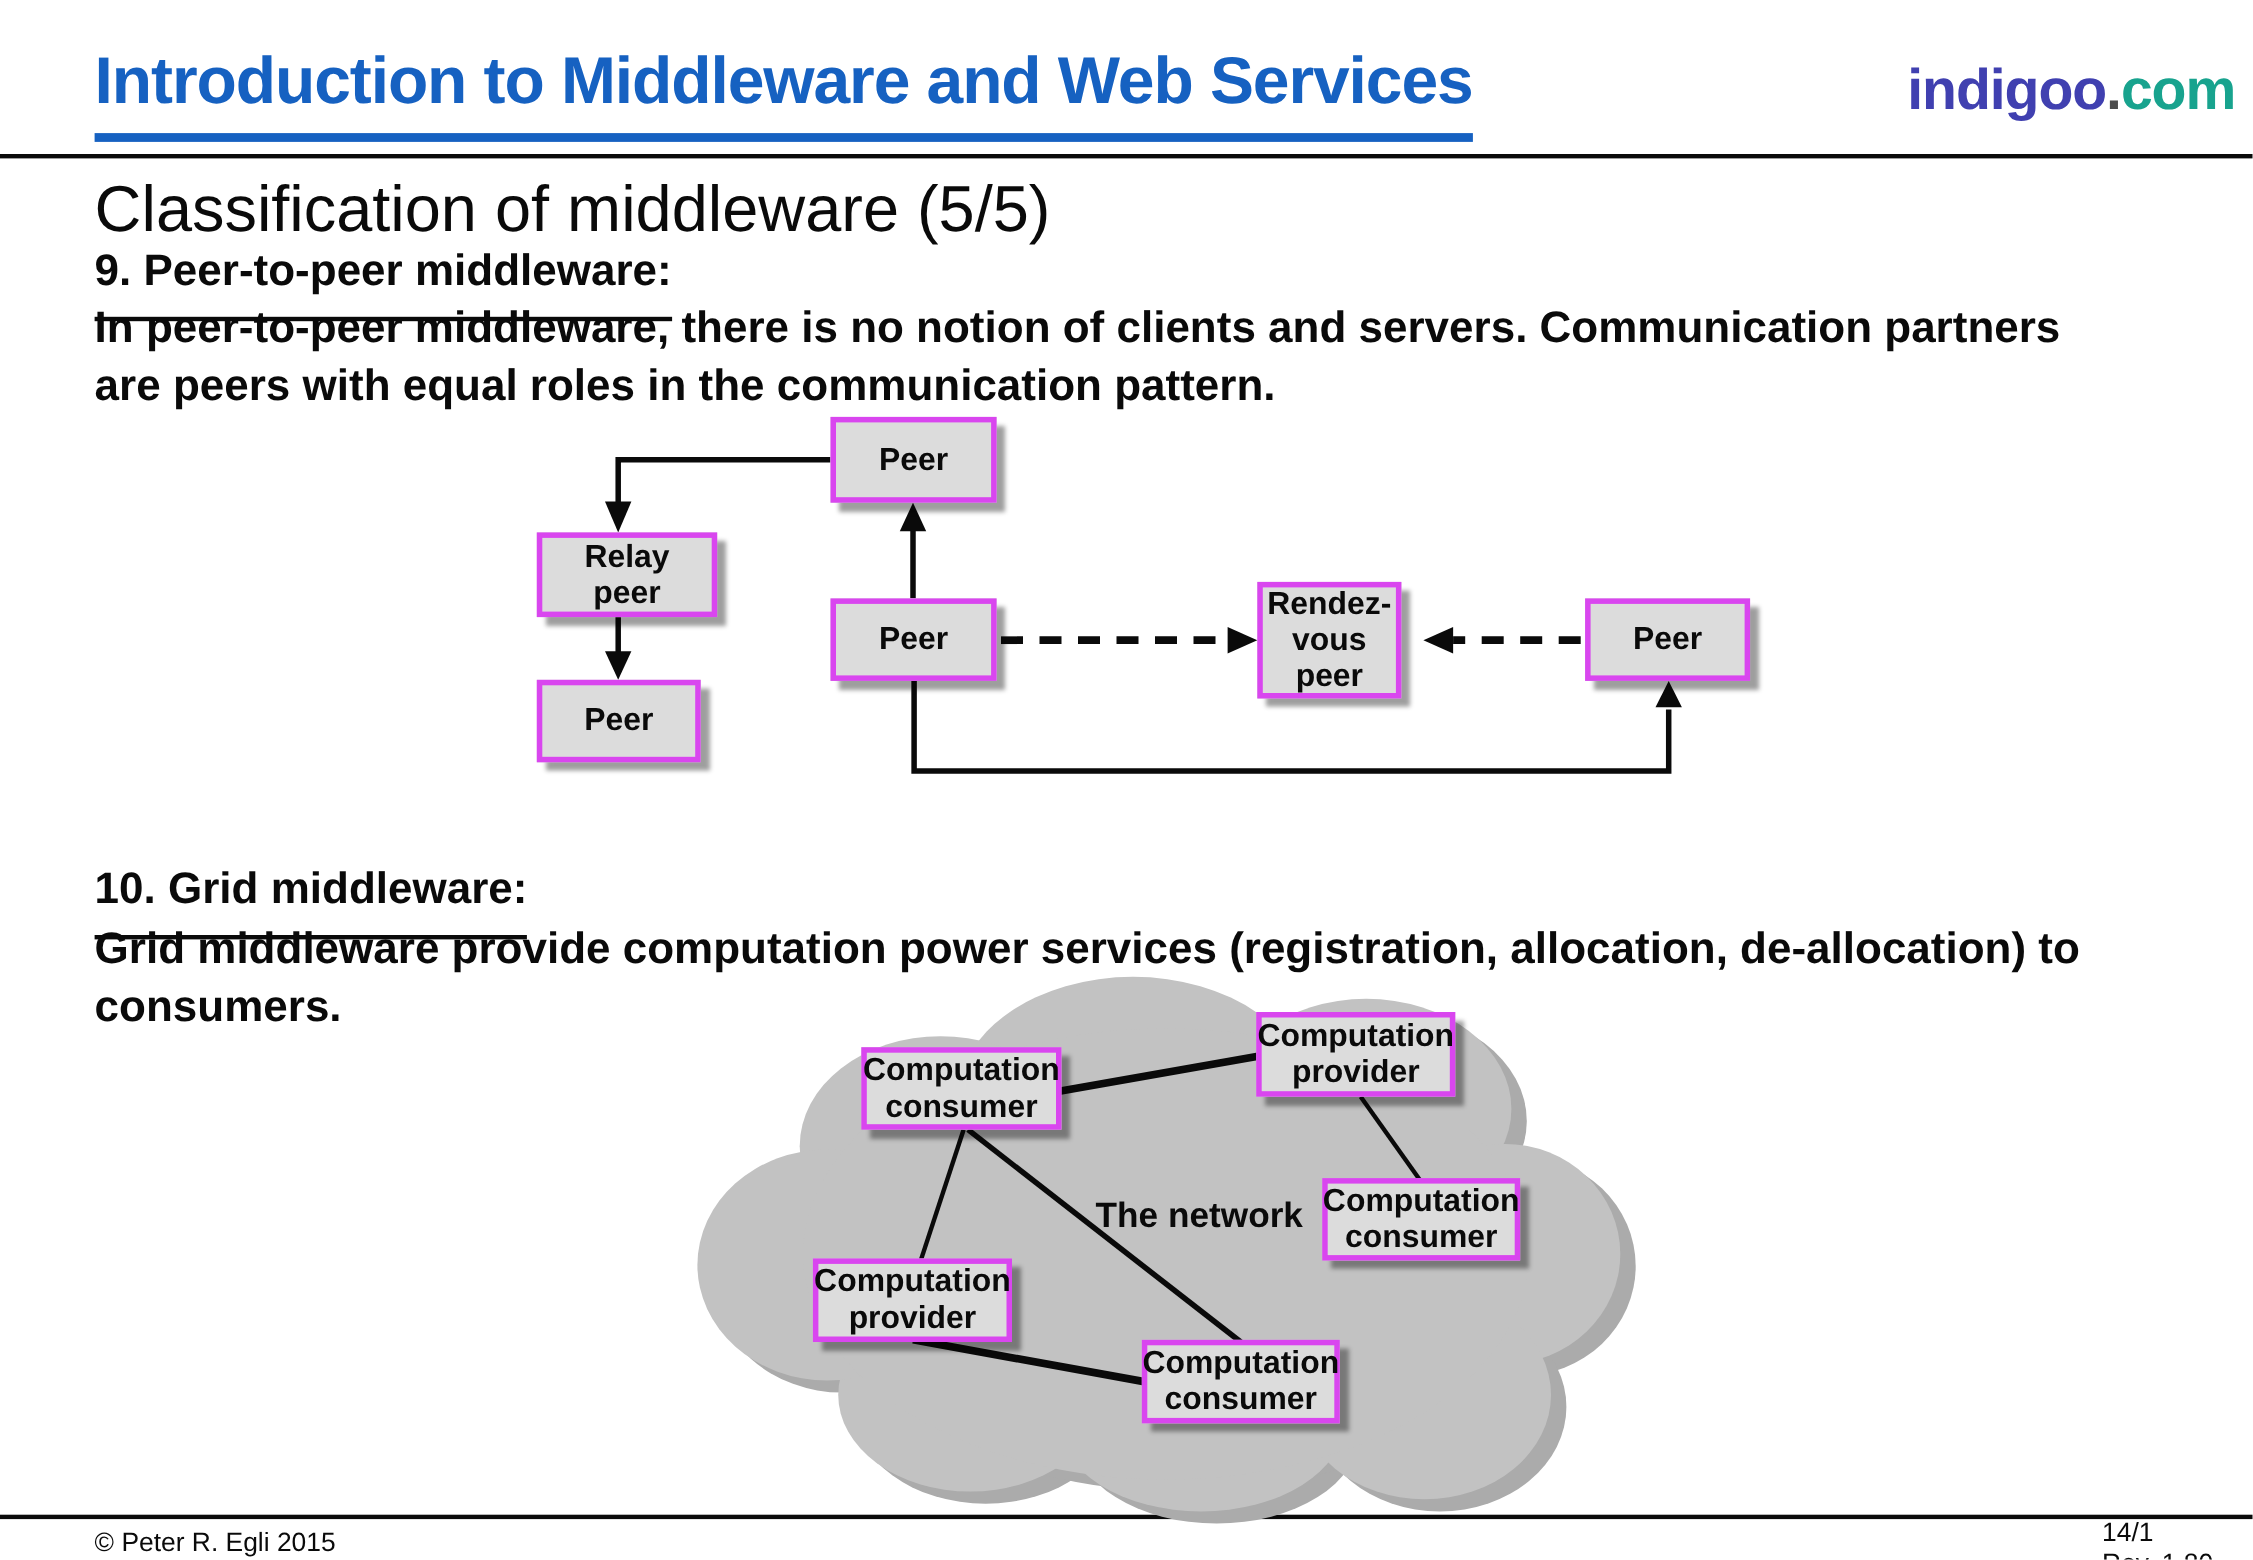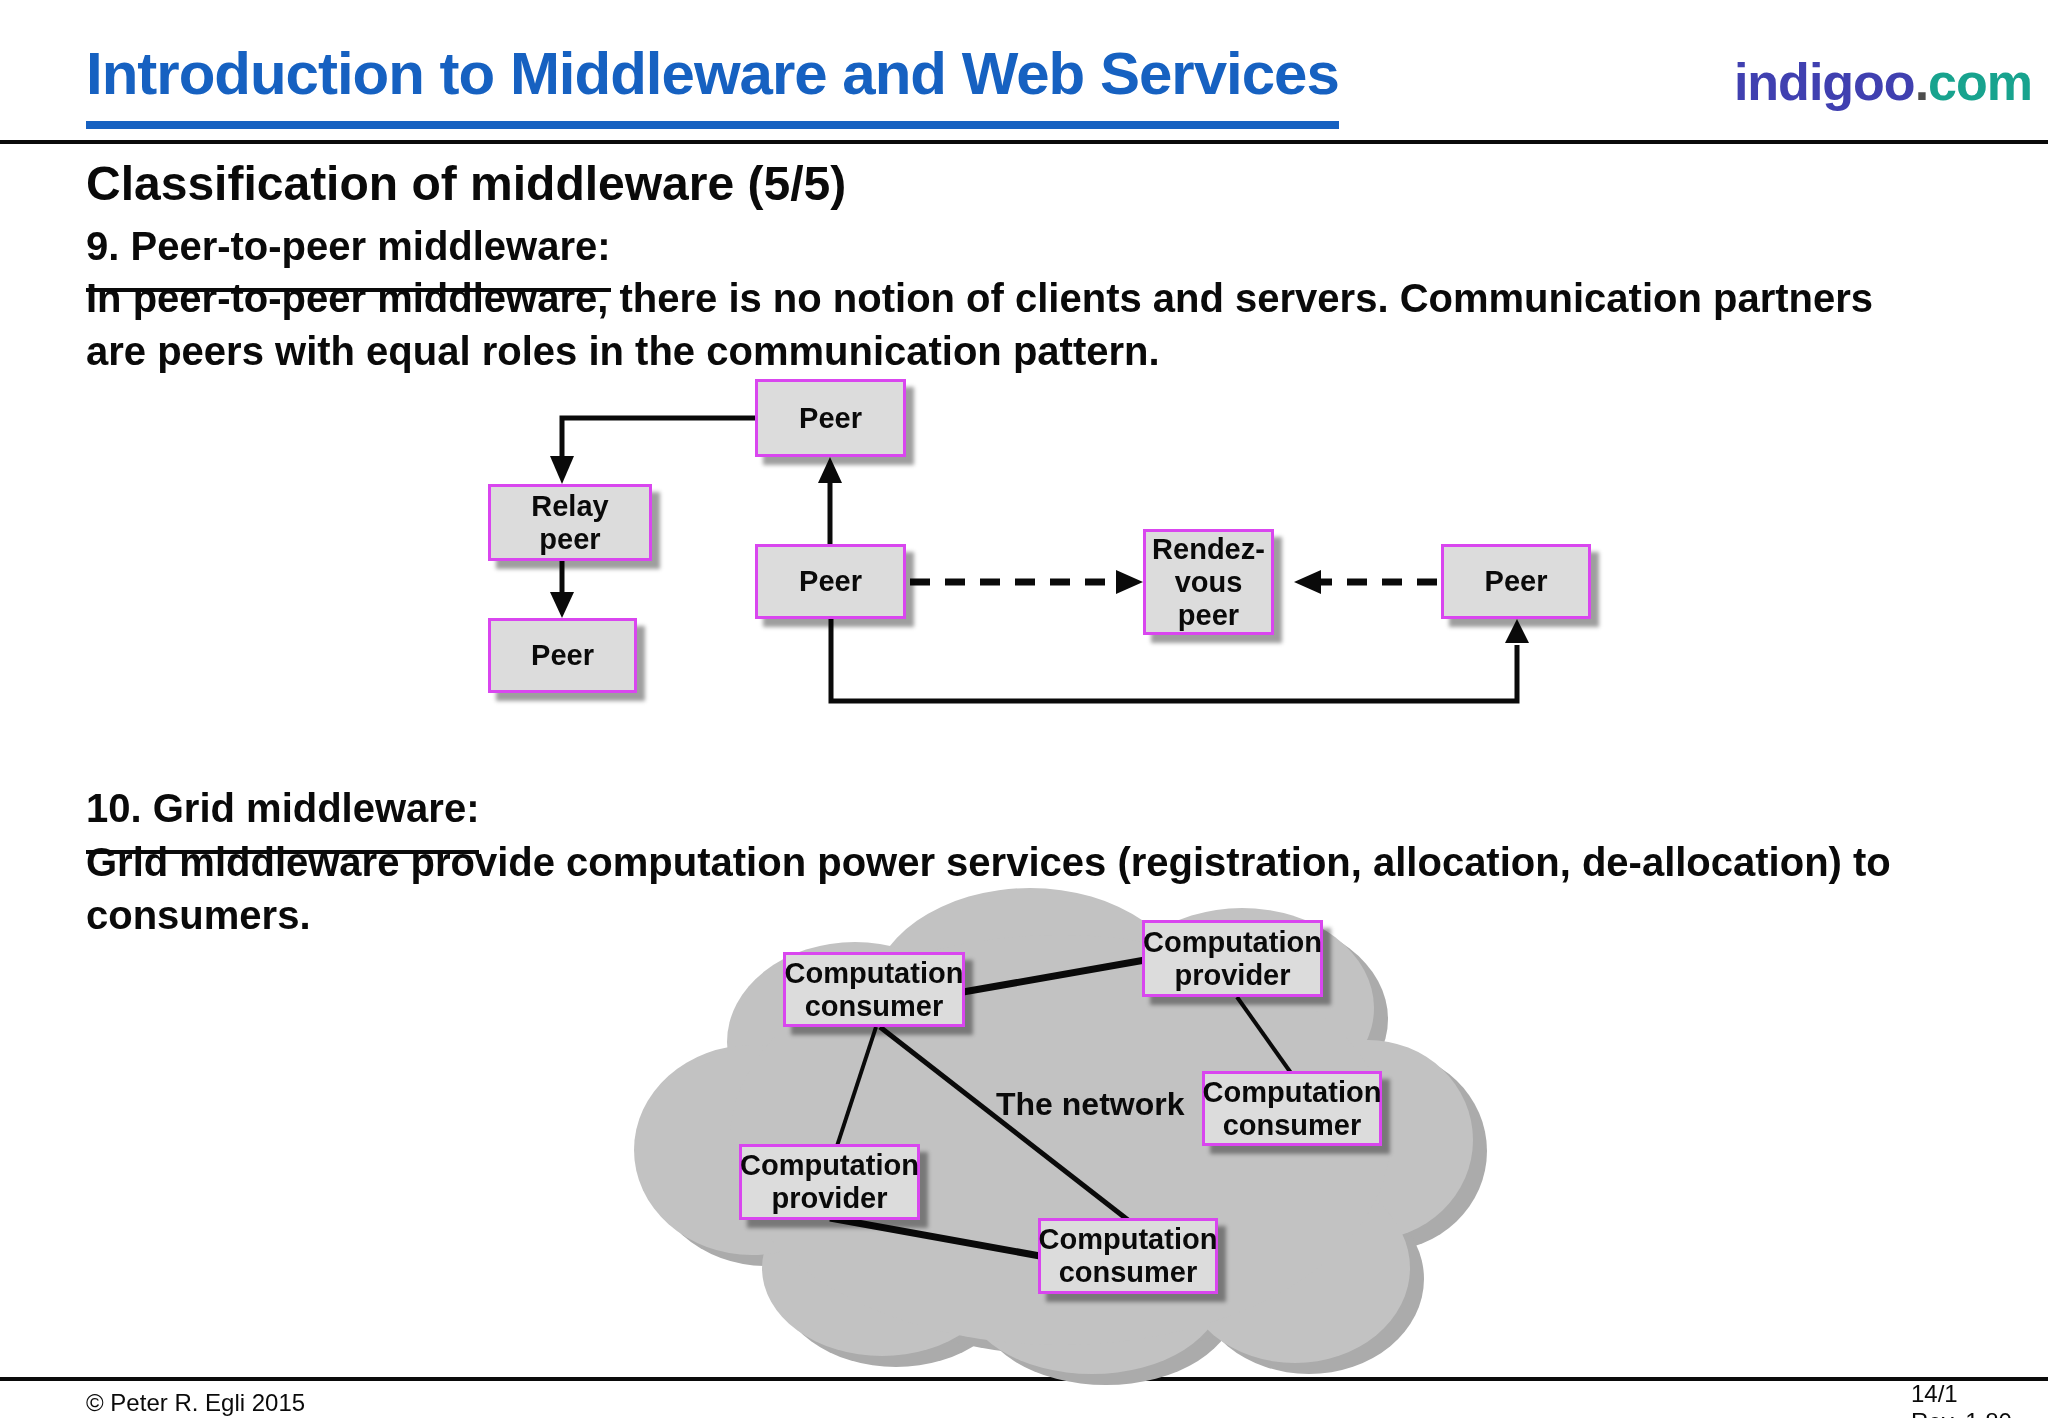--- a/index.html
+++ b/index.html
@@ -16,36 +16,36 @@
     border-bottom:8px solid var(--title_blue,#1661C1);
     padding-bottom:17px; line-height:1.0; letter-spacing:-1px;
   }
   .hdr-logo { right:16px; top:56px; font-size:52px; font-weight:700; line-height:1; letter-spacing:-1px;margin-left:16px; }
   .hdr-logo .lg1 { color:var(--logo_indigo,#4040B0); }
   .hdr-logo .lgd { color:var(--logo_dot,#4D4D4D); }
   .hdr-logo .lg2 { color:var(--logo_teal,#18A38E); }
   .hdr-divider { left:0; top:140px; width:2048px; height:4px; background:#0a0a0a; }
 
   
-  .slide-title { left:86px; top:158px; font-size:48px; font-weight:700; line-height:1.1; }
+  .slide-title { left:86px; top:158px; font-size:59px; font-weight:400; line-height:1.1; }
   .sect-head {
     font-size:40px; font-weight:700; line-height:1.1;
     border-bottom:4px solid #0a0a0a; padding-bottom:20px; display:inline-block;
   }
   .sect9-head { left:86px; top:224px; }
   .sect10-head { left:86px; top:786px; }
   .bodytext { font-size:40px; font-weight:700; line-height:53px; }
   .body9 { left:86px; top:272px; width:1940px; }
   .body10 { left:86px; top:836px; width:1940px; }
 
   
   #diagram-svg { left:0; top:0; z-index:1; }
   .node {
     position:absolute; z-index:2; box-sizing:border-box;
-    background:var(--box_fill,#DCDCDC); border:3px solid #d946ef;
+    background:var(--box_fill,#DCDCDC); border:5px solid #d946ef;
     box-shadow:8px 8px 4px rgba(0,0,0,0.38);
     display:flex; align-items:center; justify-content:center;
     text-align:center; font-weight:700; font-size:29px; line-height:33px;
     white-space:pre-line;
   }
   .net-label { left:996px; top:1086px; z-index:2; font-size:32px; font-weight:700; }
 
   
   .ftr-divider { left:0; top:1377px; width:2048px; height:4px; background:#0a0a0a; }
   .ftr-copy { left:86px; top:1389px; font-size:24px; font-weight:400; }

